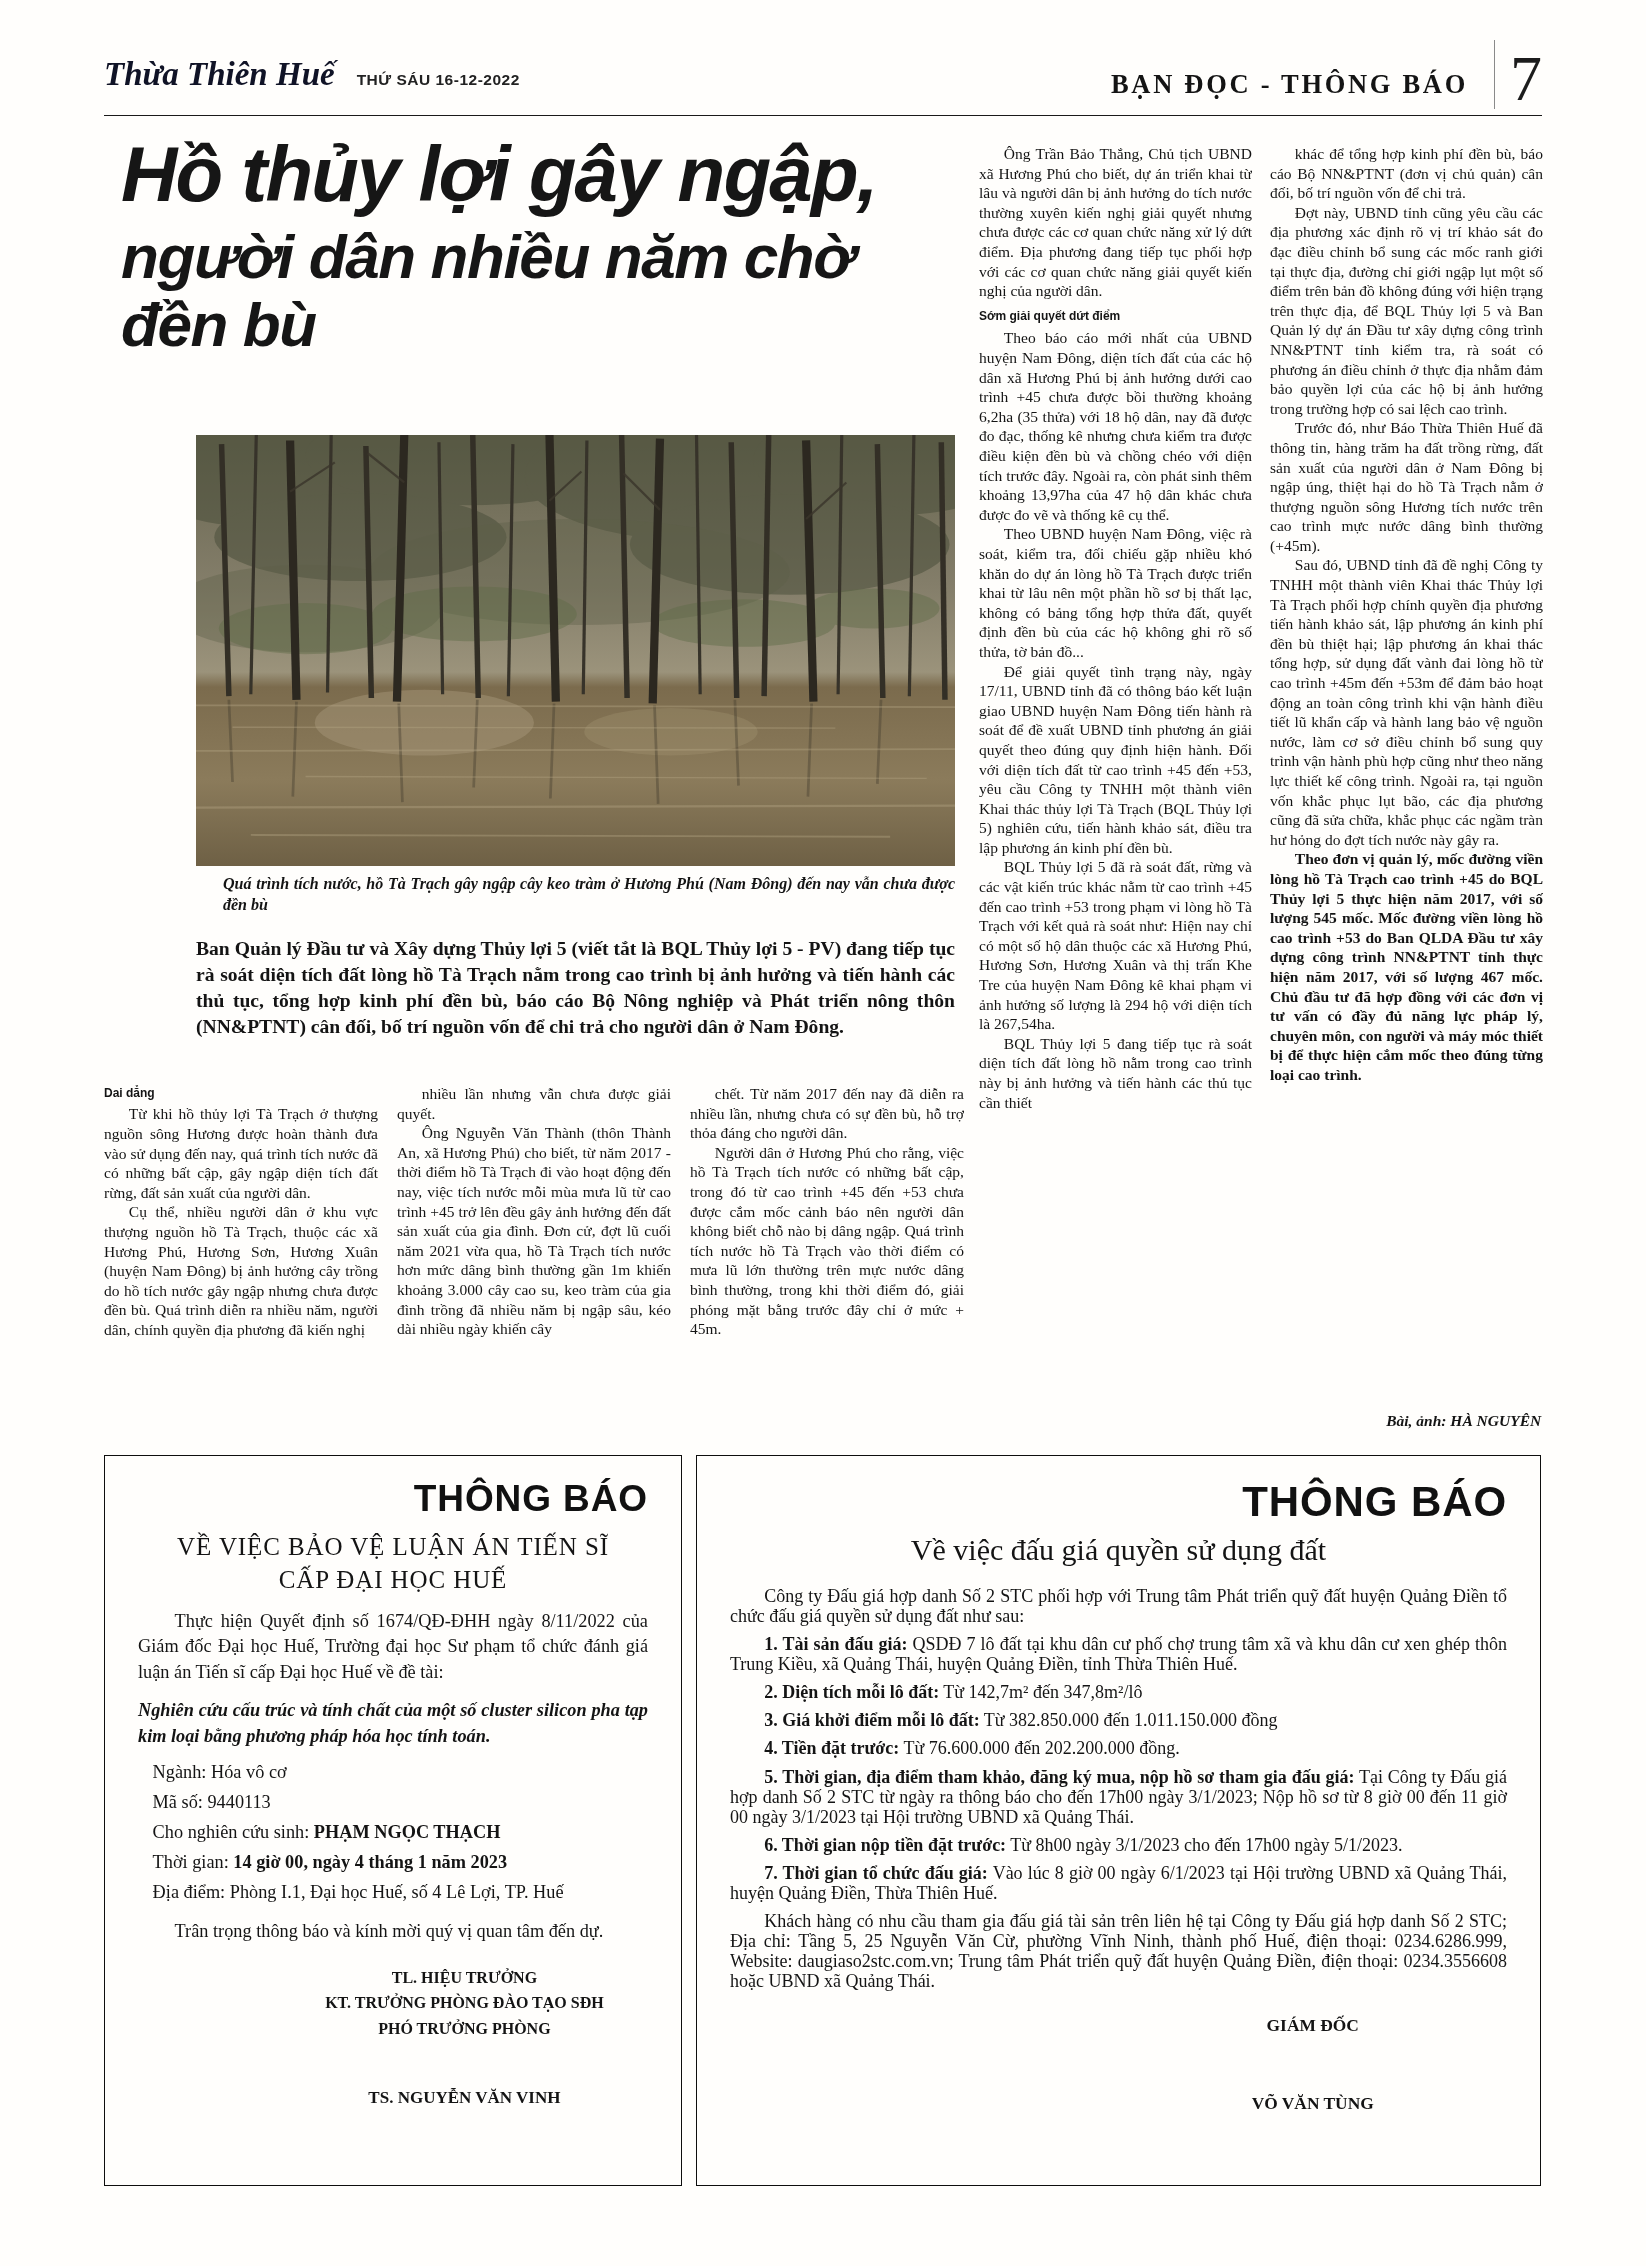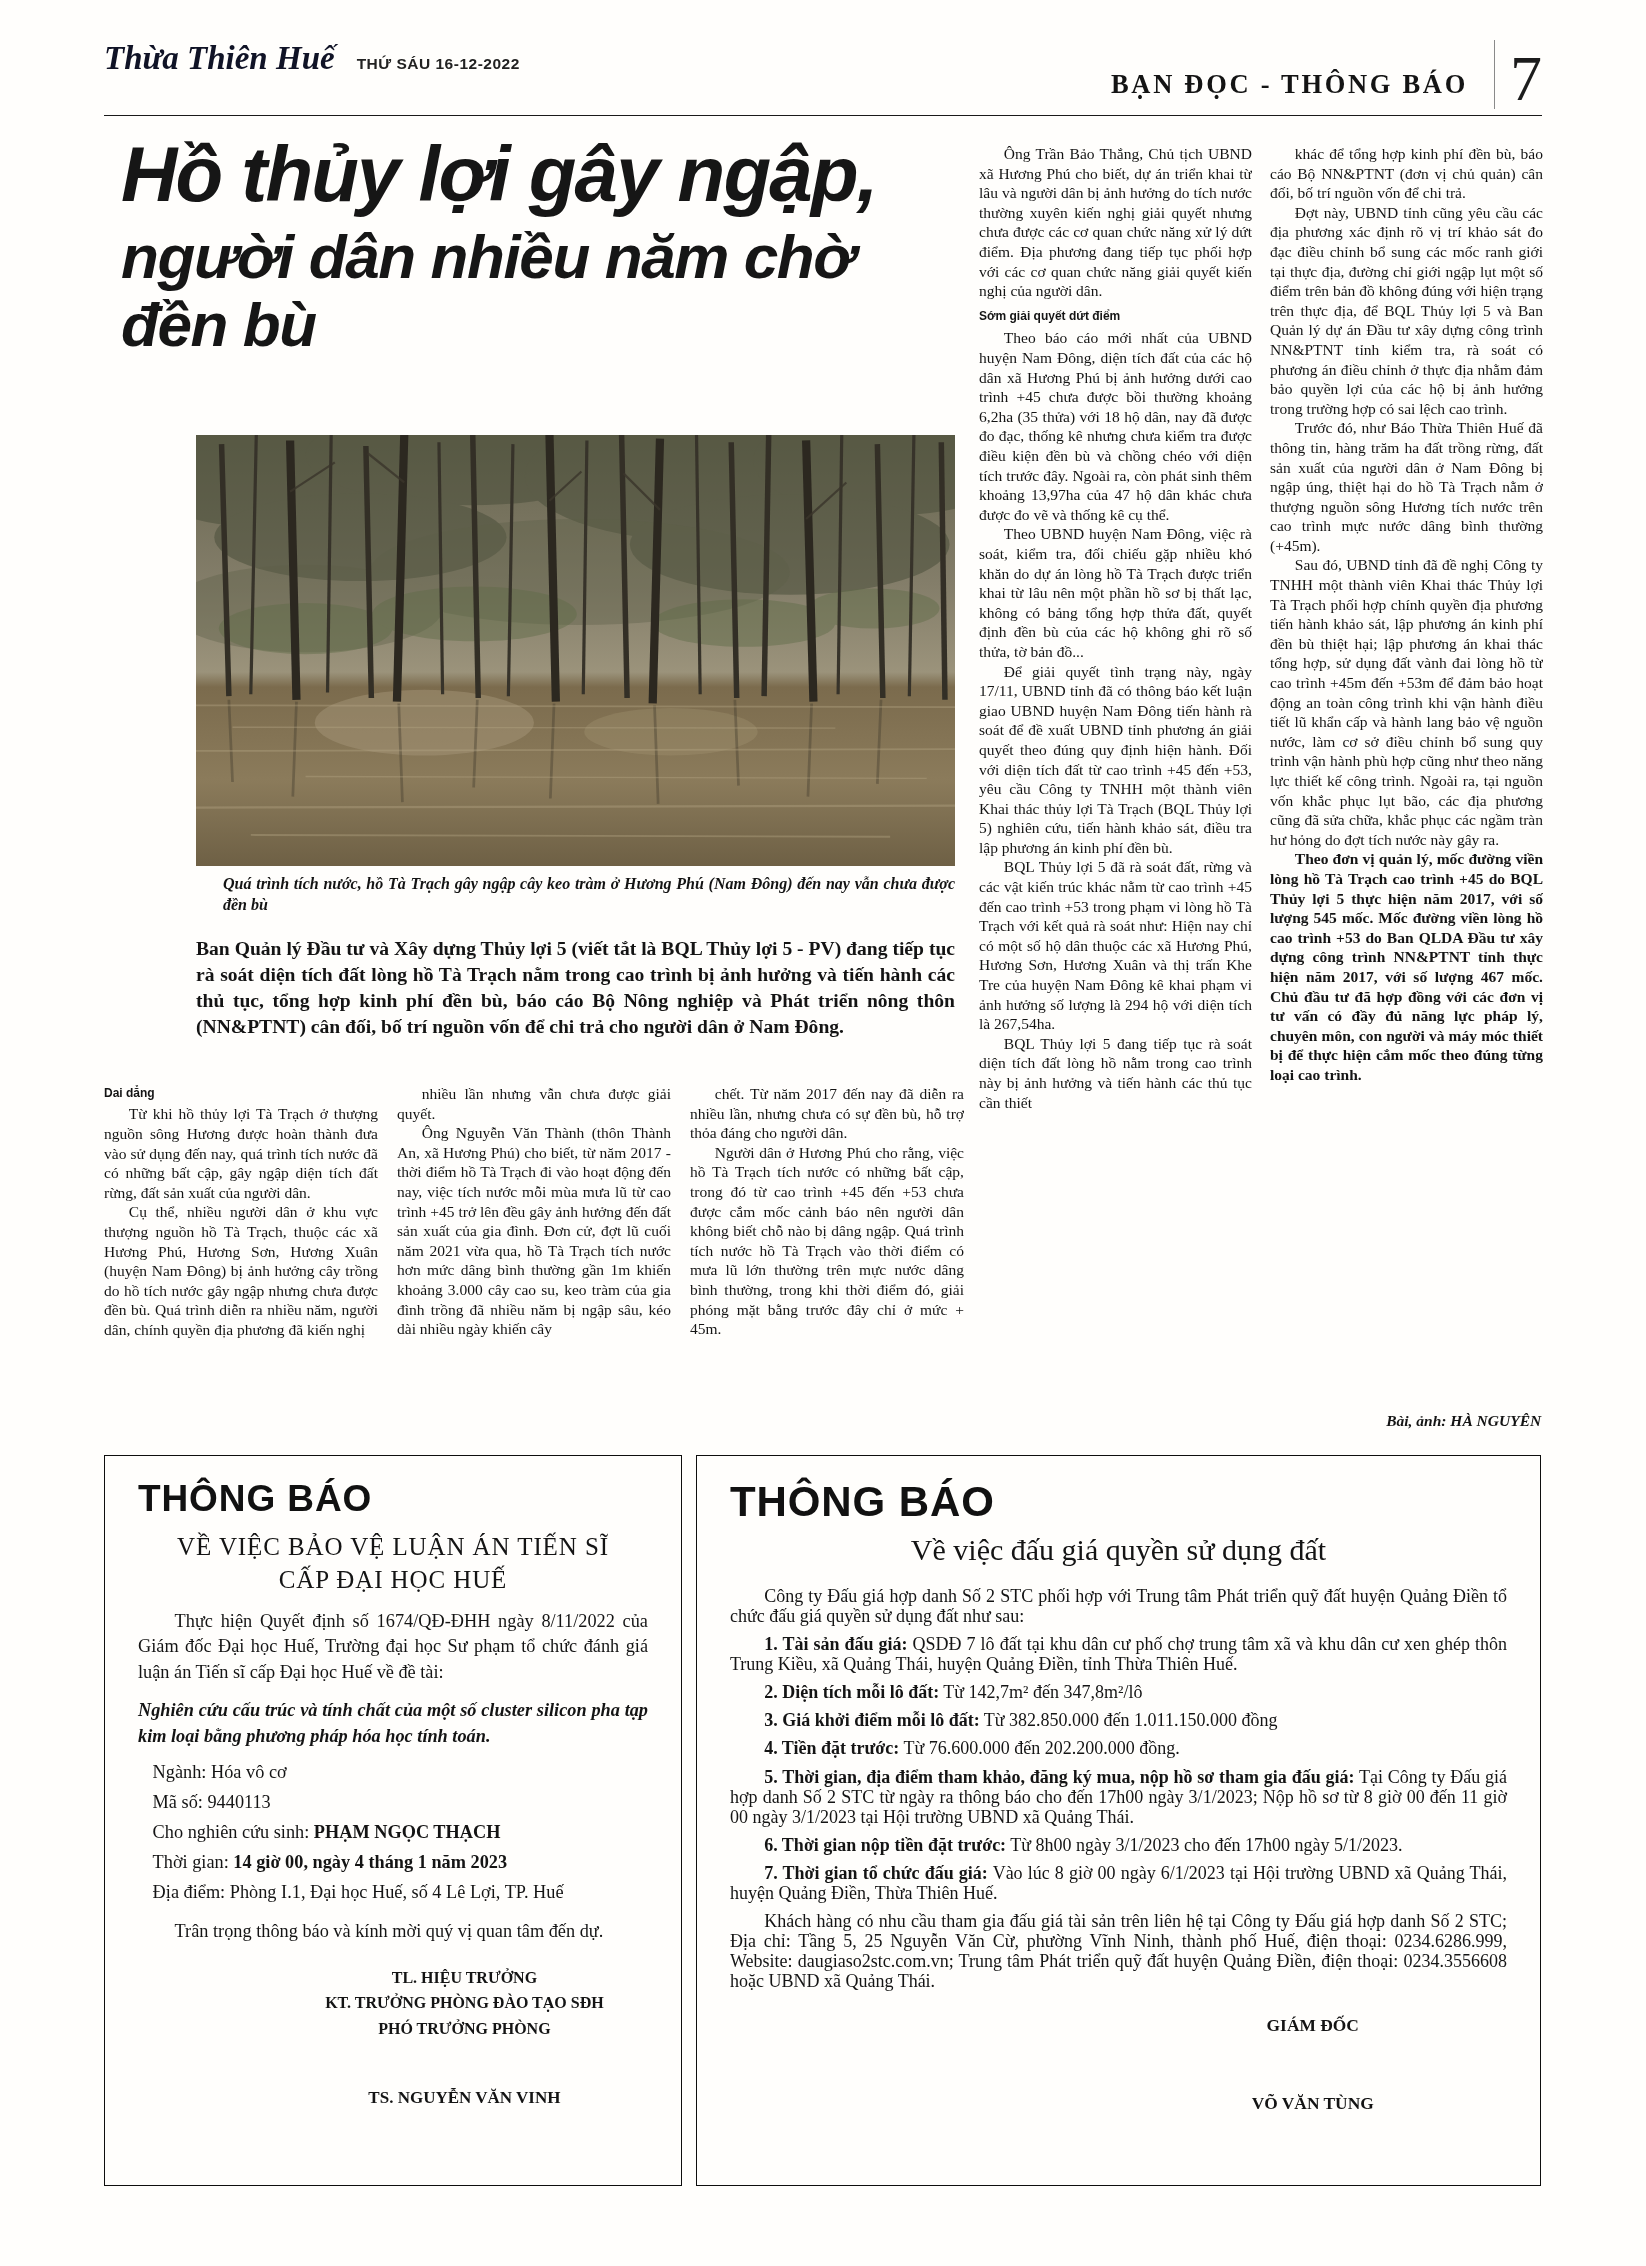--- a/index.html
+++ b/index.html
@@ -2,21 +2,21 @@
 <html style="font-size:14.6px"><head>
 <meta charset="utf-8">
 <style>
   * { margin:0; padding:0; box-sizing:border-box; }
   html,body { background:#ffffff; }
   .page { position:relative; width:1647px; height:2267px; background:#fffefc;
           color:#141414; font-family:"Liberation Serif","DejaVu Serif",serif; overflow:hidden; }
 
   
   .hdr { position:absolute; left:104px; top:40px; width:1438px;
-         display:flex; justify-content:space-between; align-items:flex-start; }
+         display:flex; justify-content:space-between; align-items:center; }
   .masthead { display:flex; align-items:baseline; gap:22px; }
   .logo { font-style:italic; font-weight:bold; font-size:33px; color:#101326; }
   .issue-date { font-family:"Liberation Sans","DejaVu Sans",sans-serif; font-size:15.5px;
                 font-weight:bold; letter-spacing:0.5px; color:#222; padding-bottom:4.6px; }
   .section-area { display:flex; align-items:flex-end; }
   .section-title { font-size:26.5px; font-weight:bold; letter-spacing:2.7px; padding-bottom:9.1px; }
   .vbar { width:1.8px; height:69px; background:#8a8a8a; margin-left:25.6px; }
   .pagenum { font-size:64px; line-height:0.92; padding-left:14.6px; color:#1c1c1c; }
   .hdr-rule { position:absolute; left:104px; top:115px; width:1438px; border-top:1.8px solid #1a1a1a; }
 
@@ -50,21 +50,21 @@
   .colx .subhead { margin:8.2px 0 5.5px; }
   .note-bold { font-weight:bold; }
   .byline { position:absolute; right:1.8px; bottom:1.8px; font-size:16.4px; font-weight:bold;
             font-style:italic; text-indent:0 !important; text-align:right; }
 
   
   .notice { position:absolute; top:1455px; height:731px; border:1.8px solid #0e0e0e; background:#fffefc; }
   .notice-left  { left:104px; width:578px; }
   .notice-right { left:696px; width:845px; }
   .nb-inner { padding:22px 33px; height:100%; overflow:hidden; position:relative; }
-  .nb-title { text-align:left; font-family:"Liberation Sans","DejaVu Sans",sans-serif;
+  .nb-title { text-align:right; font-family:"Liberation Sans","DejaVu Sans",sans-serif;
               font-weight:bold; letter-spacing:0.9px; color:#111; }
   .notice-left  .nb-title { font-size:37px; }
   .notice-right .nb-title { font-size:42px; }
   .nb-sub { text-align:center; font-weight:normal; }
   .notice-left  .nb-sub { font-size:25px; line-height:1.3; margin-top:11px; letter-spacing:0.9px; }
   .notice-right .nb-sub { font-size:30px; margin-top:7.3px; }
   .nb-sub-line { display:block; }
   .notice-left  .nb-p { font-size:18.3px; line-height:25.6px; text-align:justify; text-indent:2em; margin-top:12.8px; }
   .notice-right .nb-p { font-size:18px; line-height:20px; text-align:justify; text-indent:1.9em; margin-top:8.2px; }
   .notice-right .nb-p.first { margin-top:18.3px; }

